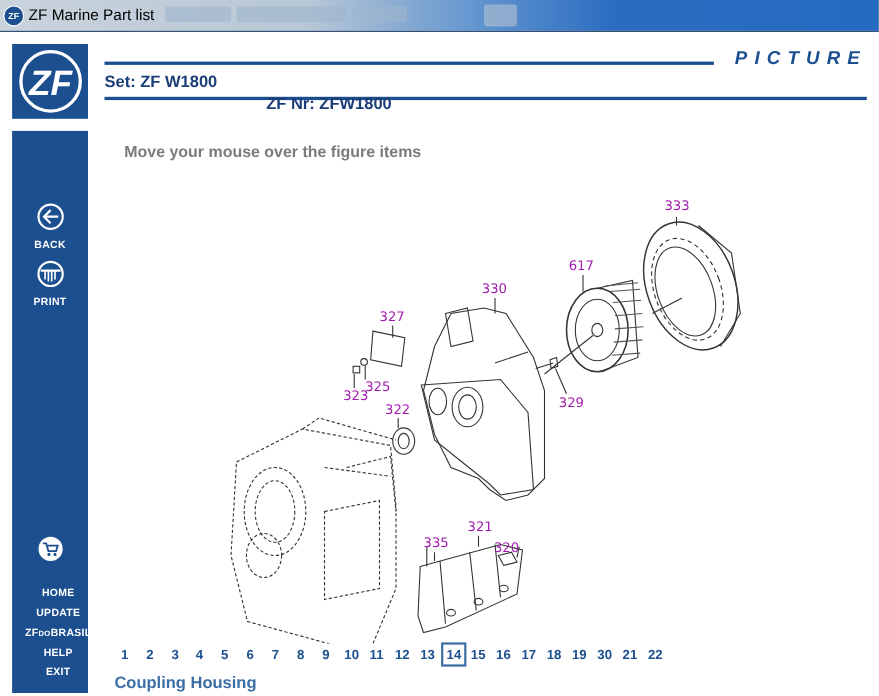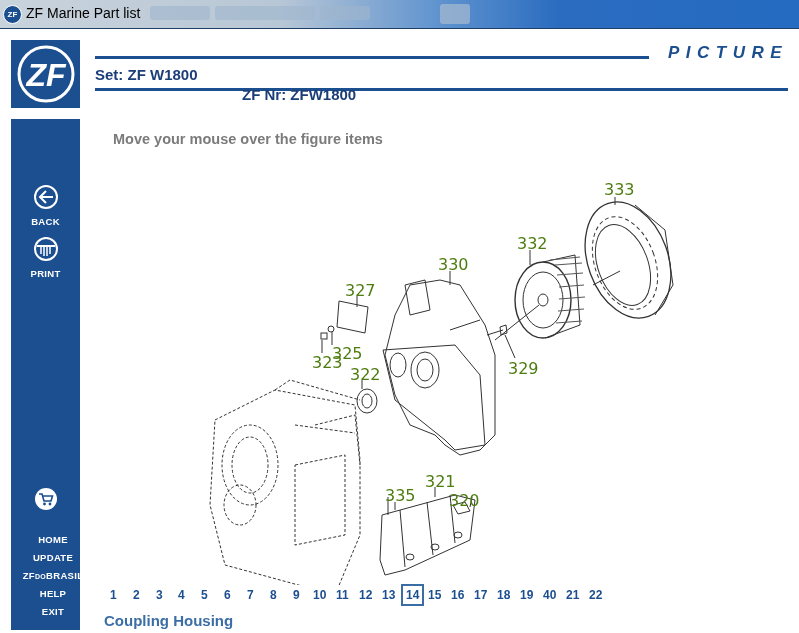--- a/index.html
+++ b/index.html
@@ -38,21 +38,21 @@
   .hline { position:absolute; height:3px; background:#1c4f8f; }
   .header-set { position:absolute; left:95px; top:66px; font-size:15px; font-weight:bold; color:#1c3e78; }
   .header-nr { position:absolute; left:242px; top:66px; font-size:15px; font-weight:bold; color:#1c3e78;margin-top:20px; }
   .picture-label {
     position:absolute; left:668px; top:43px; font-size:17px; font-weight:bold; font-style:italic;
     color:#1c4f8f; letter-spacing:6.5px;
   }
   .instruction { position:absolute; left:113px; top:131px; font-size:14.5px; font-weight:bold; color:#7b7b7b; }
 
   .figure { position:absolute; left:195px; top:175px; width:510px; height:410px; }
-  .callout { position:absolute; font-size:16px; color:#4d7c0f; cursor:pointer; font-family:"DejaVu Sans", sans-serif; }
+  .callout { position:absolute; font-size:12px; color:#a21caf; cursor:pointer; font-family:"DejaVu Sans", sans-serif; }
 
   .pager { position:absolute; top:586px; left:104px; height:20px; }
   .page-num {
     position:absolute; top:0; font-size:12px; font-weight:bold; color:#1c4f8f; cursor:pointer;
     text-align:center; line-height:18px; height:18px;
   }
   .page-num.active { border:2px solid #3a6da3; top:-2px; padding:0 3px; }
   .section-title { position:absolute; left:104px; top:612px; font-size:15px; font-weight:bold; color:#3b6ea5; }
 </style>
 </head>
@@ -185,21 +185,21 @@
       <line x1="137" y1="157" x2="137" y2="170"></line>
       <line x1="310" y1="160" x2="320" y2="183"></line>
       <line x1="167" y1="205" x2="167" y2="214"></line>
       <line x1="240" y1="312" x2="240" y2="322"></line>
       <line x1="200" y1="327" x2="200" y2="335"></line>
       <line x1="275" y1="332" x2="277" y2="322"></line>
     </g>
   </svg>
 
   <div class="callout" style="left:409px; top:5px;">333</div>
-  <div class="callout" style="left:322px; top:59px;">332</div>
+  <div class="callout" style="left:322px; top:59px;">617</div>
   <div class="callout" style="left:243px; top:80px;">330</div>
   <div class="callout" style="left:150px; top:106px;">327</div>
   <div class="callout" style="left:137px; top:169px;">325</div>
   <div class="callout" style="left:117px; top:178px;">323</div>
   <div class="callout" style="left:313px; top:184px;">329</div>
   <div class="callout" style="left:155px; top:190px;">322</div>
   <div class="callout" style="left:230px; top:297px;">321</div>
   <div class="callout" style="left:190px; top:311px;">335</div>
   <div class="callout" style="left:254px; top:316px;">320</div>
 </div>
@@ -217,18 +217,18 @@
   <div class="page-num" style="left:209px;">10</div>
   <div class="page-num" style="left:232px;">11</div>
   <div class="page-num" style="left:255px;">12</div>
   <div class="page-num" style="left:278px;">13</div>
   <div class="page-num active" style="left:297px;">14</div>
   <div class="page-num" style="left:324px;">15</div>
   <div class="page-num" style="left:347px;">16</div>
   <div class="page-num" style="left:370px;">17</div>
   <div class="page-num" style="left:393px;">18</div>
   <div class="page-num" style="left:416px;">19</div>
-  <div class="page-num" style="left:439px;">40</div>
+  <div class="page-num" style="left:439px;">30</div>
   <div class="page-num" style="left:462px;">21</div>
   <div class="page-num" style="left:485px;">22</div>
 </div>
 
 <div class="section-title">Coupling Housing</div>
 
 </body></html>

